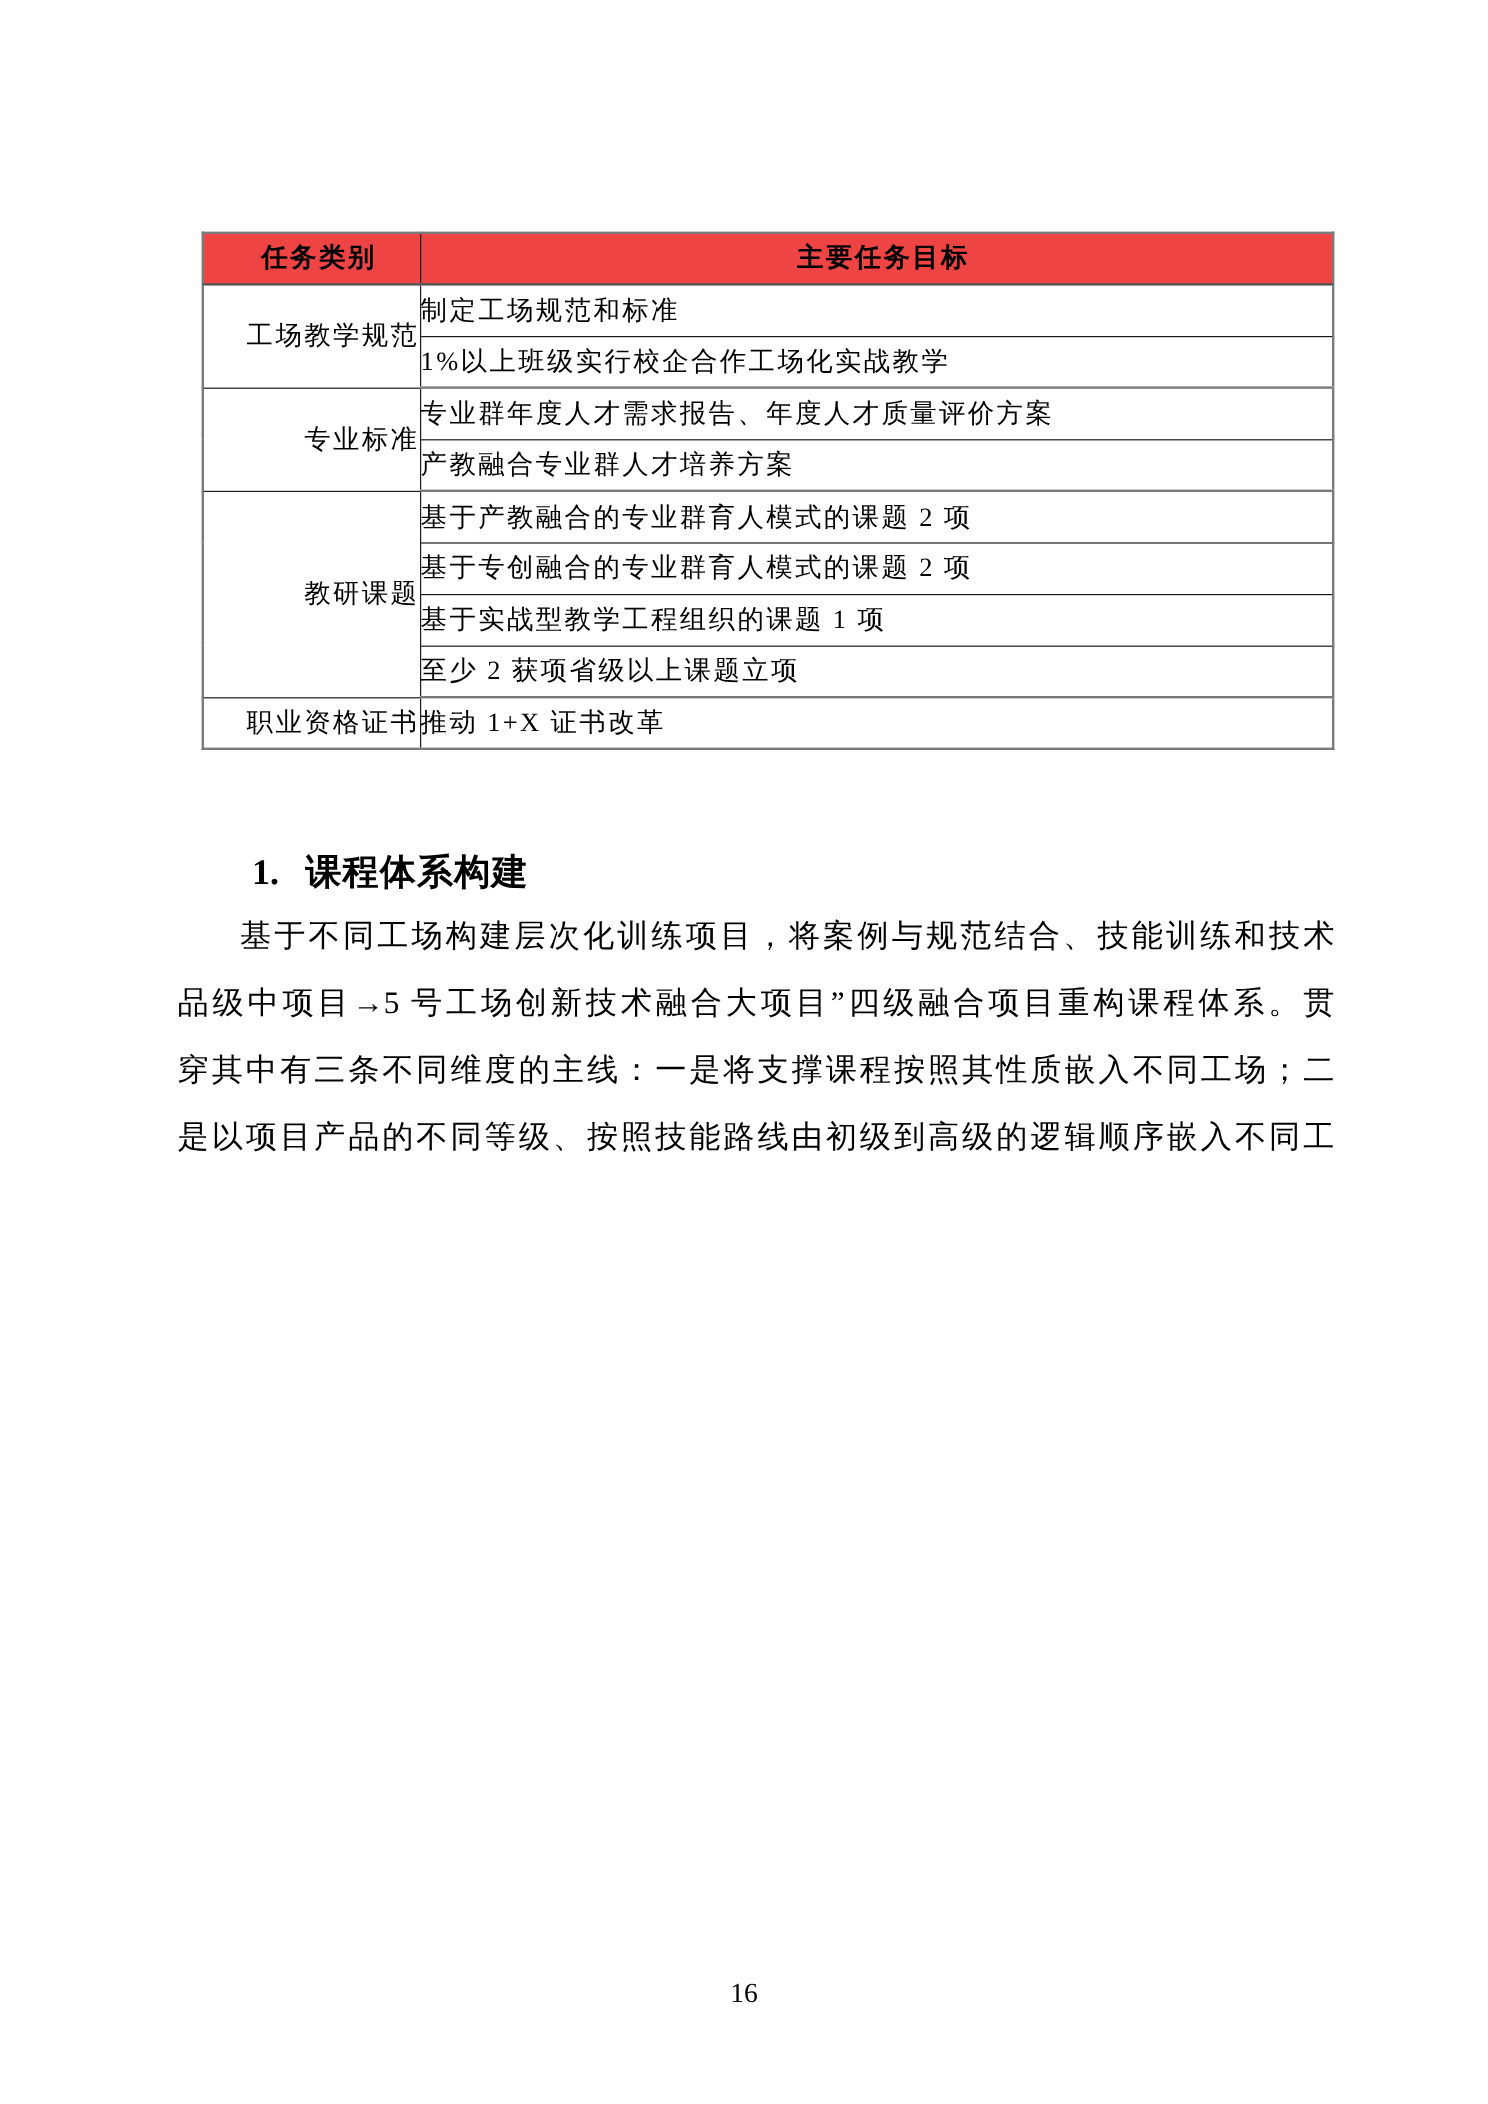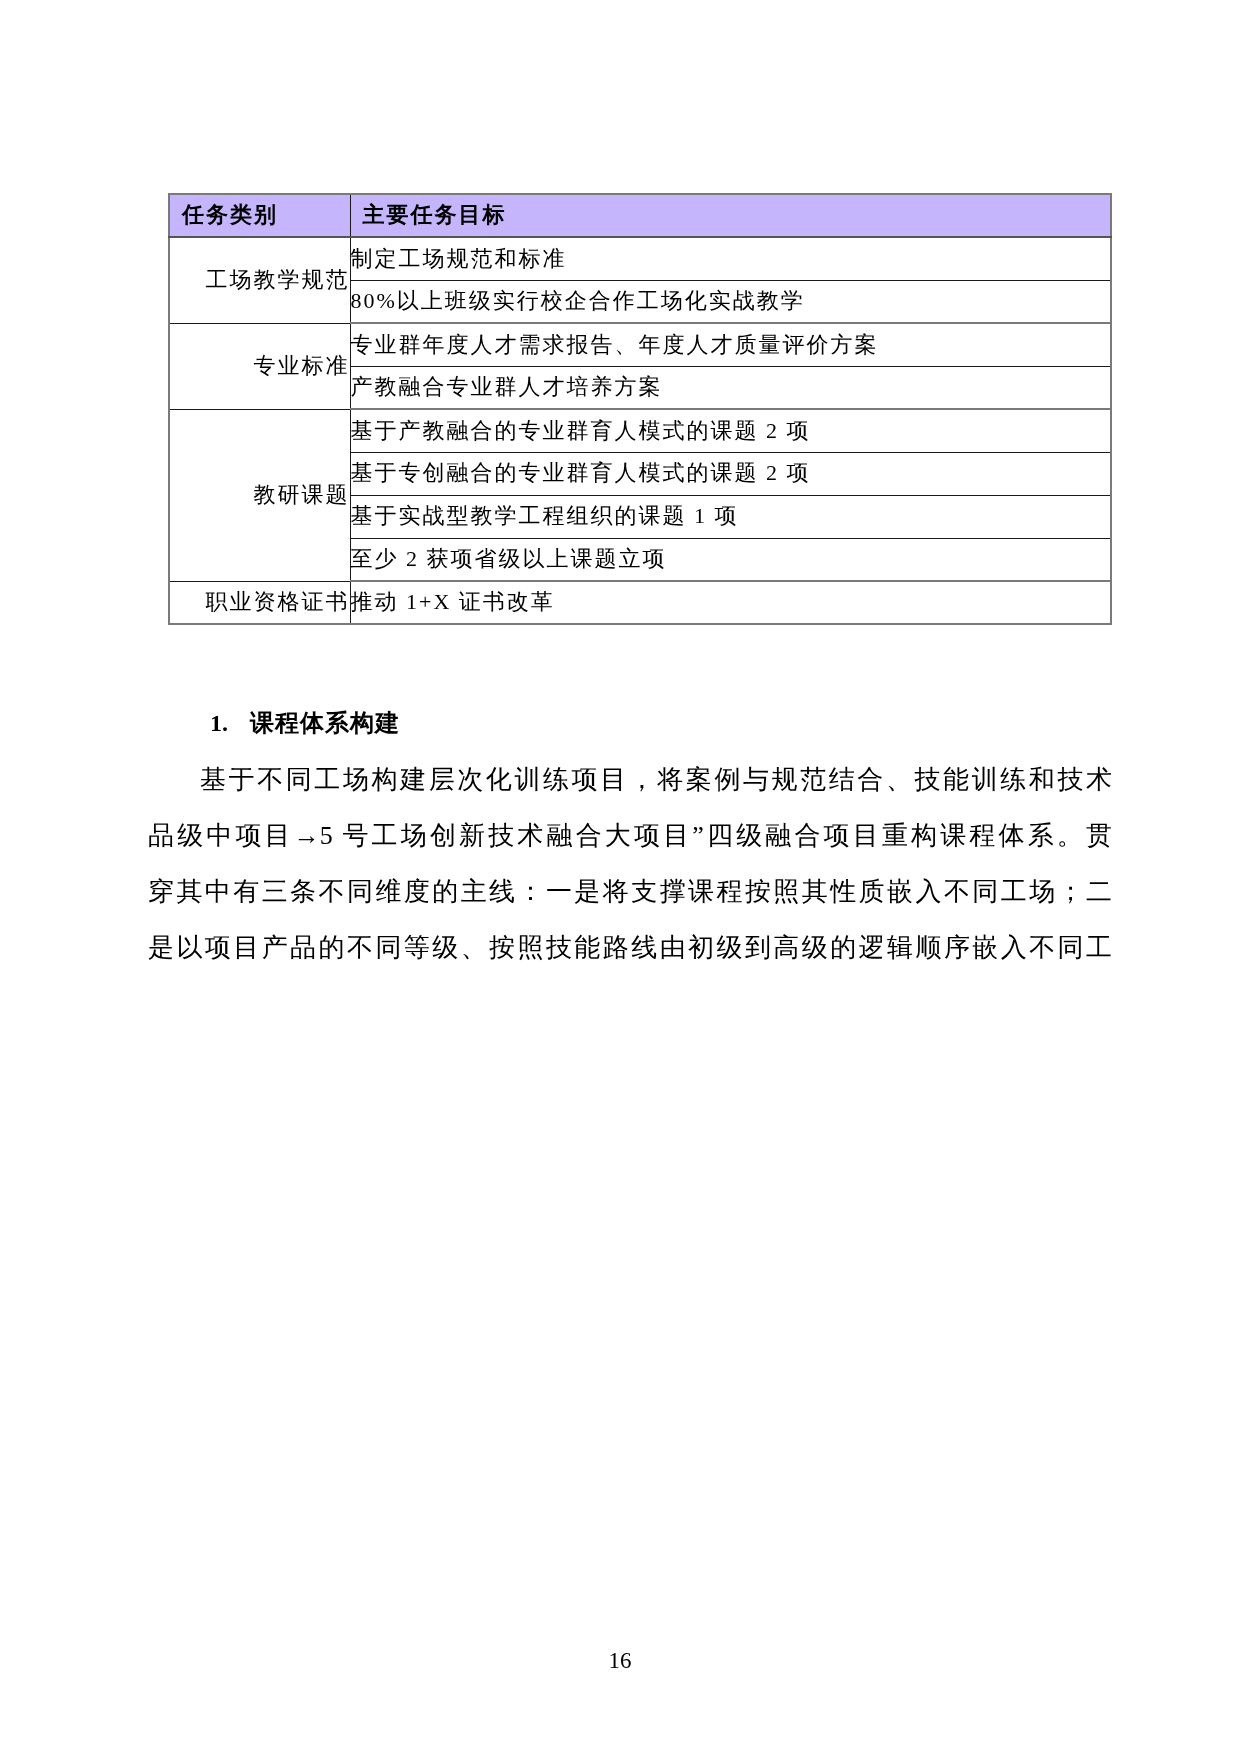--- a/index.html
+++ b/index.html
@@ -27,23 +27,23 @@
   .task-table col.c1 { width: 181px; }
   .task-table th,
   .task-table td {
     border: 1px solid #1a1a1a;
     font-size: 22px;
     line-height: 1.2;
     vertical-align: middle;
     letter-spacing: 2px;
   }
   .task-table thead th {
-    background: #c4b5fd;
+    background: #ef4444;
     font-weight: bold;
-    text-align: left;
+    text-align: center;
     height: 43px;
     border-bottom: 2px solid #555555;
     padding-left: 12px;
   }
   .task-table td.cat {
     text-align: right;
     font-weight: normal;
   }
   .task-table td.task {
     text-align: left;
@@ -60,21 +60,21 @@
     font-weight: bold;
     font-size: 29px;
     letter-spacing: 1px;
     white-space: nowrap;
   }
   .subsection-heading {
     position: absolute;
     left: 210px;
     top: 707px;
     font-weight: bold;
-    font-size: 24px;
+    font-size: 30px;
     white-space: nowrap;
   }
   .subsection-heading .num {
     font-family: "Liberation Serif", "DejaVu Serif", serif;
     margin-right: 22px;
   }
   .subsection-heading .ttl {
     font-family: "Liberation Sans", "DejaVu Sans", sans-serif;
     letter-spacing: 1px;
   }
@@ -122,21 +122,21 @@
         <th>任务类别</th>
         <th>主要任务目标</th>
       </tr>
     </thead>
     <tbody>
       <tr>
         <td class="cat" rowspan="2">工场教学规范</td>
         <td class="task">制定工场规范和标准</td>
       </tr>
       <tr class="group-end">
-        <td class="task">80%以上班级实行校企合作工场化实战教学</td>
+        <td class="task">1%以上班级实行校企合作工场化实战教学</td>
       </tr>
       <tr>
         <td class="cat" rowspan="2">专业标准</td>
         <td class="task">专业群年度人才需求报告、年度人才质量评价方案</td>
       </tr>
       <tr class="group-end">
         <td class="task">产教融合专业群人才培养方案</td>
       </tr>
       <tr>
         <td class="cat" rowspan="4">教研课题</td>

